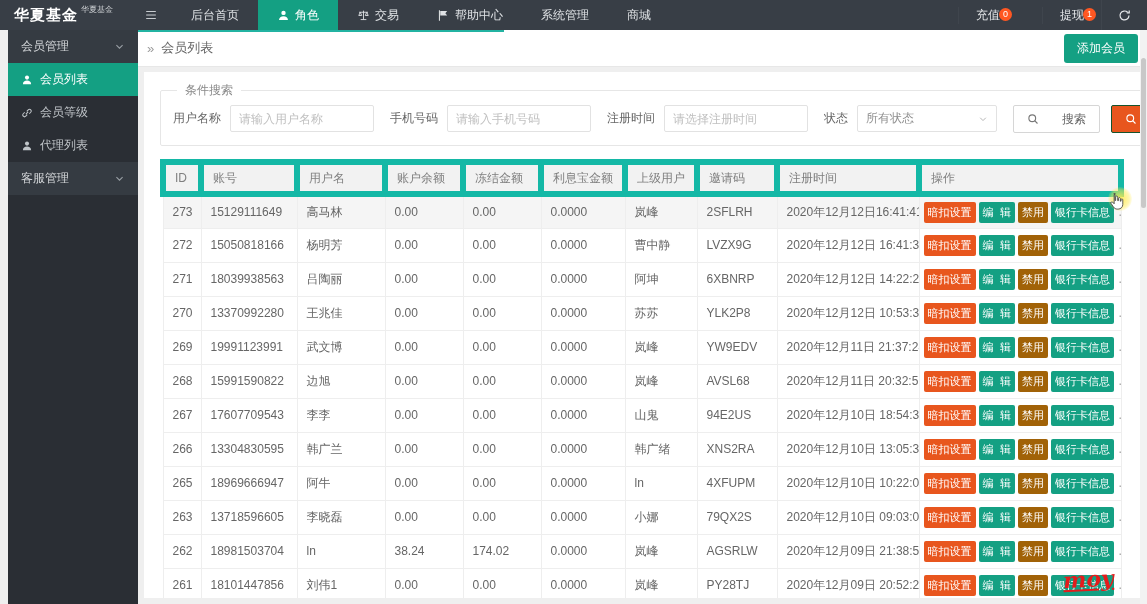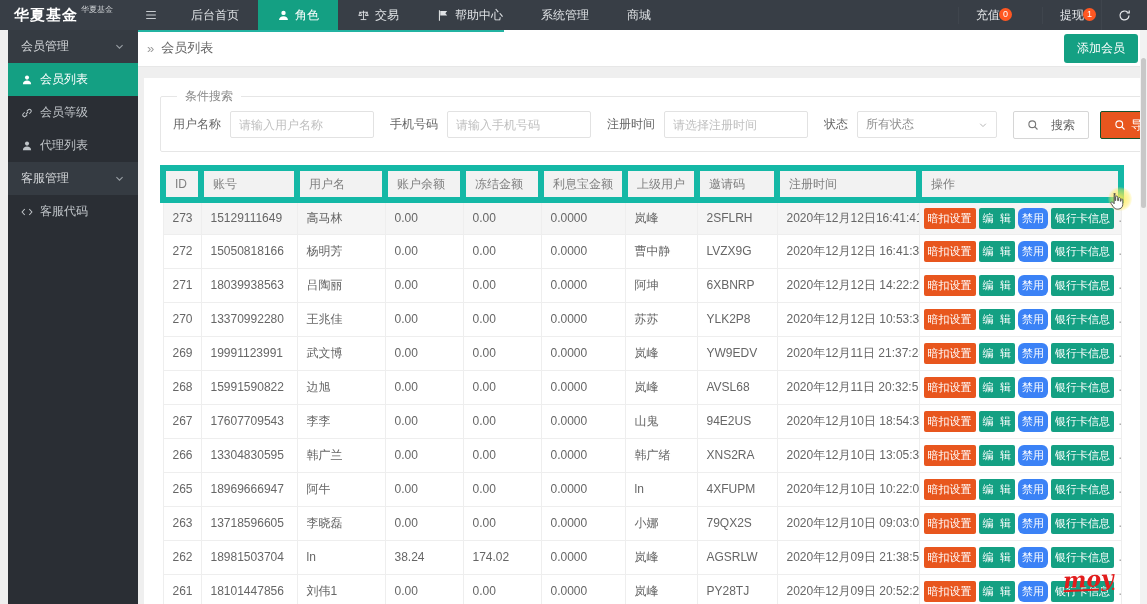--- a/index.html
+++ b/index.html
@@ -37,52 +37,52 @@
   .side-item svg { width:12px; height:12px; flex:none; }
 
   
   .content { position:fixed; left:130px; top:30px; width:1017px; height:574px; background:#efefef; overflow:hidden; }
   .progress-line { position:absolute; top:0; left:0; width:374px; height:2px; background:#23b3a2; z-index:5; }
   .breadcrumb-bar { height:37px; background:#fff; border-bottom:1px solid #e7e7e7; display:flex; align-items:center; padding:0 9px 0 17px; }
   .breadcrumb { display:flex; align-items:center; gap:7px; font-size:13px; color:#666; }
   .crumb-arrow { color:#9a9a9a; font-size:13px; }
   .add-btn { margin-left:auto; background:#14a083; color:#fff; font-size:12px; padding:6px 13px; border-radius:3px; cursor:pointer; white-space:nowrap; }
 
-  .card { margin:11px 7px 0 14px; height:526px; background:#fff; padding:10px 16px 0; overflow:hidden; }
+  .card { margin:5px 7px 0 14px; height:526px; background:#fff; padding:10px 16px 0; overflow:hidden; }
 
   fieldset.search-box { border:1px solid #e6e6e6; border-radius:2px; margin:0; padding:6px 12px 12px; }
   fieldset.search-box legend { font-size:12px; color:#8a8a8a; padding:0 8px; margin-left:4px; }
   .search-row { display:flex; align-items:flex-start; flex-wrap:nowrap; }
   .sf { display:flex; align-items:center; margin-right:16px; }
   .sf label { font-size:12px; color:#666; margin-right:9px; white-space:nowrap; }
   .sf input { width:144px; height:27px; border:1px solid #e2e2e2; border-radius:2px; padding:0 8px;
     font-size:12px; color:#666; outline:none; background:#fff; }
   .sf input::placeholder { color:#c0c0c0; }
   .sf .select { width:140px; height:27px; border:1px solid #e2e2e2; border-radius:2px; display:flex;
     align-items:center; justify-content:space-between; padding:0 8px; font-size:12px; color:#8f8f8f; cursor:pointer; background:#fff; }
   .sf .select svg { width:10px; height:10px; color:#b0b0b0; }
-  .btn-search { display:flex; align-items:center; gap:12px; border:1px solid #d6d6d6; background:#fff; color:#666;
+  .btn-search { display:flex; align-items:center; gap:23px; border:1px solid #d6d6d6; background:#fff; color:#666;
     font-size:12px; height:28px; padding:0 13px; border-radius:2px; cursor:pointer; white-space:nowrap; }
   .btn-search svg { width:12px; height:12px; color:#777; }
   .btn-export { display:flex; align-items:center; gap:5px; background:#e8561e; border:1px solid #14532d; color:#fff;
     font-size:12px; height:28px; padding:0 13px; border-radius:2px; margin-left:11px; cursor:pointer; white-space:nowrap; }
   .btn-export svg { width:12px; height:12px; color:#fff; }
 
   .table-wrap { margin-top:13px; }
   table { width:100%; border-collapse:collapse; table-layout:fixed; }
   th { background:#f2f2f2; font-weight:normal; font-size:12px; color:#7f7f7f; text-align:left;
     padding:0 9px; height:32px; border:6px solid #14b8a6; white-space:nowrap; overflow:hidden; }
   td { font-size:12px; color:#666; padding:0 9px; height:34px; border:1px solid #eeeeee;
     white-space:nowrap; overflow:hidden; background:#fff; }
   tr.hover td { background:#f5f5f5; }
   td.ops { padding:0 4px; }
   .abtn { display:inline-block; padding:3px 4px; border-radius:2px; color:#fff; font-size:11px; margin:0 3px 0 0; cursor:pointer;font-family:Liberation Mono, monospace; }
   .abtn.orange { background:#e8561e; }
   .abtn.teal { background:#14a083; }
-  .abtn.red { background:#3b82f6;border-radius:6px; }
+  .abtn.red { background:#a16207; }
   .more { color:#999; font-size:12px; margin-left:1px; cursor:pointer; }
 
   
   .vscroll { position:fixed; right:0; top:30px; width:7px; height:574px; background:#f2f2f2; z-index:30; }
   .vthumb { position:absolute; left:1px; top:28px; width:5px; height:150px; background:#c8c8c8; border-radius:3px; }
 
   .cursor { position:fixed; left:1104px; top:190px; z-index:50; width:30px; height:30px; pointer-events:none; }
   .cursor .glow { position:absolute; left:4px; top:-3px; width:24px; height:24px; border-radius:50%;
     background:radial-gradient(circle, rgba(255,235,80,.95) 0%, rgba(255,235,80,.45) 55%, rgba(255,235,80,0) 75%); }
   .cursor svg { position:absolute; left:2px; top:2px; width:19px; height:19px; }
@@ -197,28 +197,20 @@
       </span>
       <span>代理列表</span>
     </div>
     <div class="side-group-header">
       <span>客服管理</span>
       <span style="display: flex;">
         <svg viewBox="0 0 16 16" fill="none" stroke="currentColor" stroke-width="1.5">
           <path d="M3.5 6l4.5 4.5L12.5 6"></path>
         </svg>
       </span>
-    </div>
-    <div class="side-item">
-      <span style="display: flex;">
-        <svg viewBox="0 0 16 16" fill="none" stroke="currentColor" stroke-width="1.4">
-          <path d="M5 4L1.5 8 5 12M11 4l3.5 4L11 12"></path>
-        </svg>
-      </span>
-      <span>客服代码</span>
     </div>
   </aside>
 
 <main class="content">
   <div class="progress-line"></div>
   <div class="breadcrumb-bar">
     <div class="breadcrumb">
       <span class="crumb-arrow">»</span>
       <span>会员列表</span>
     </div>

